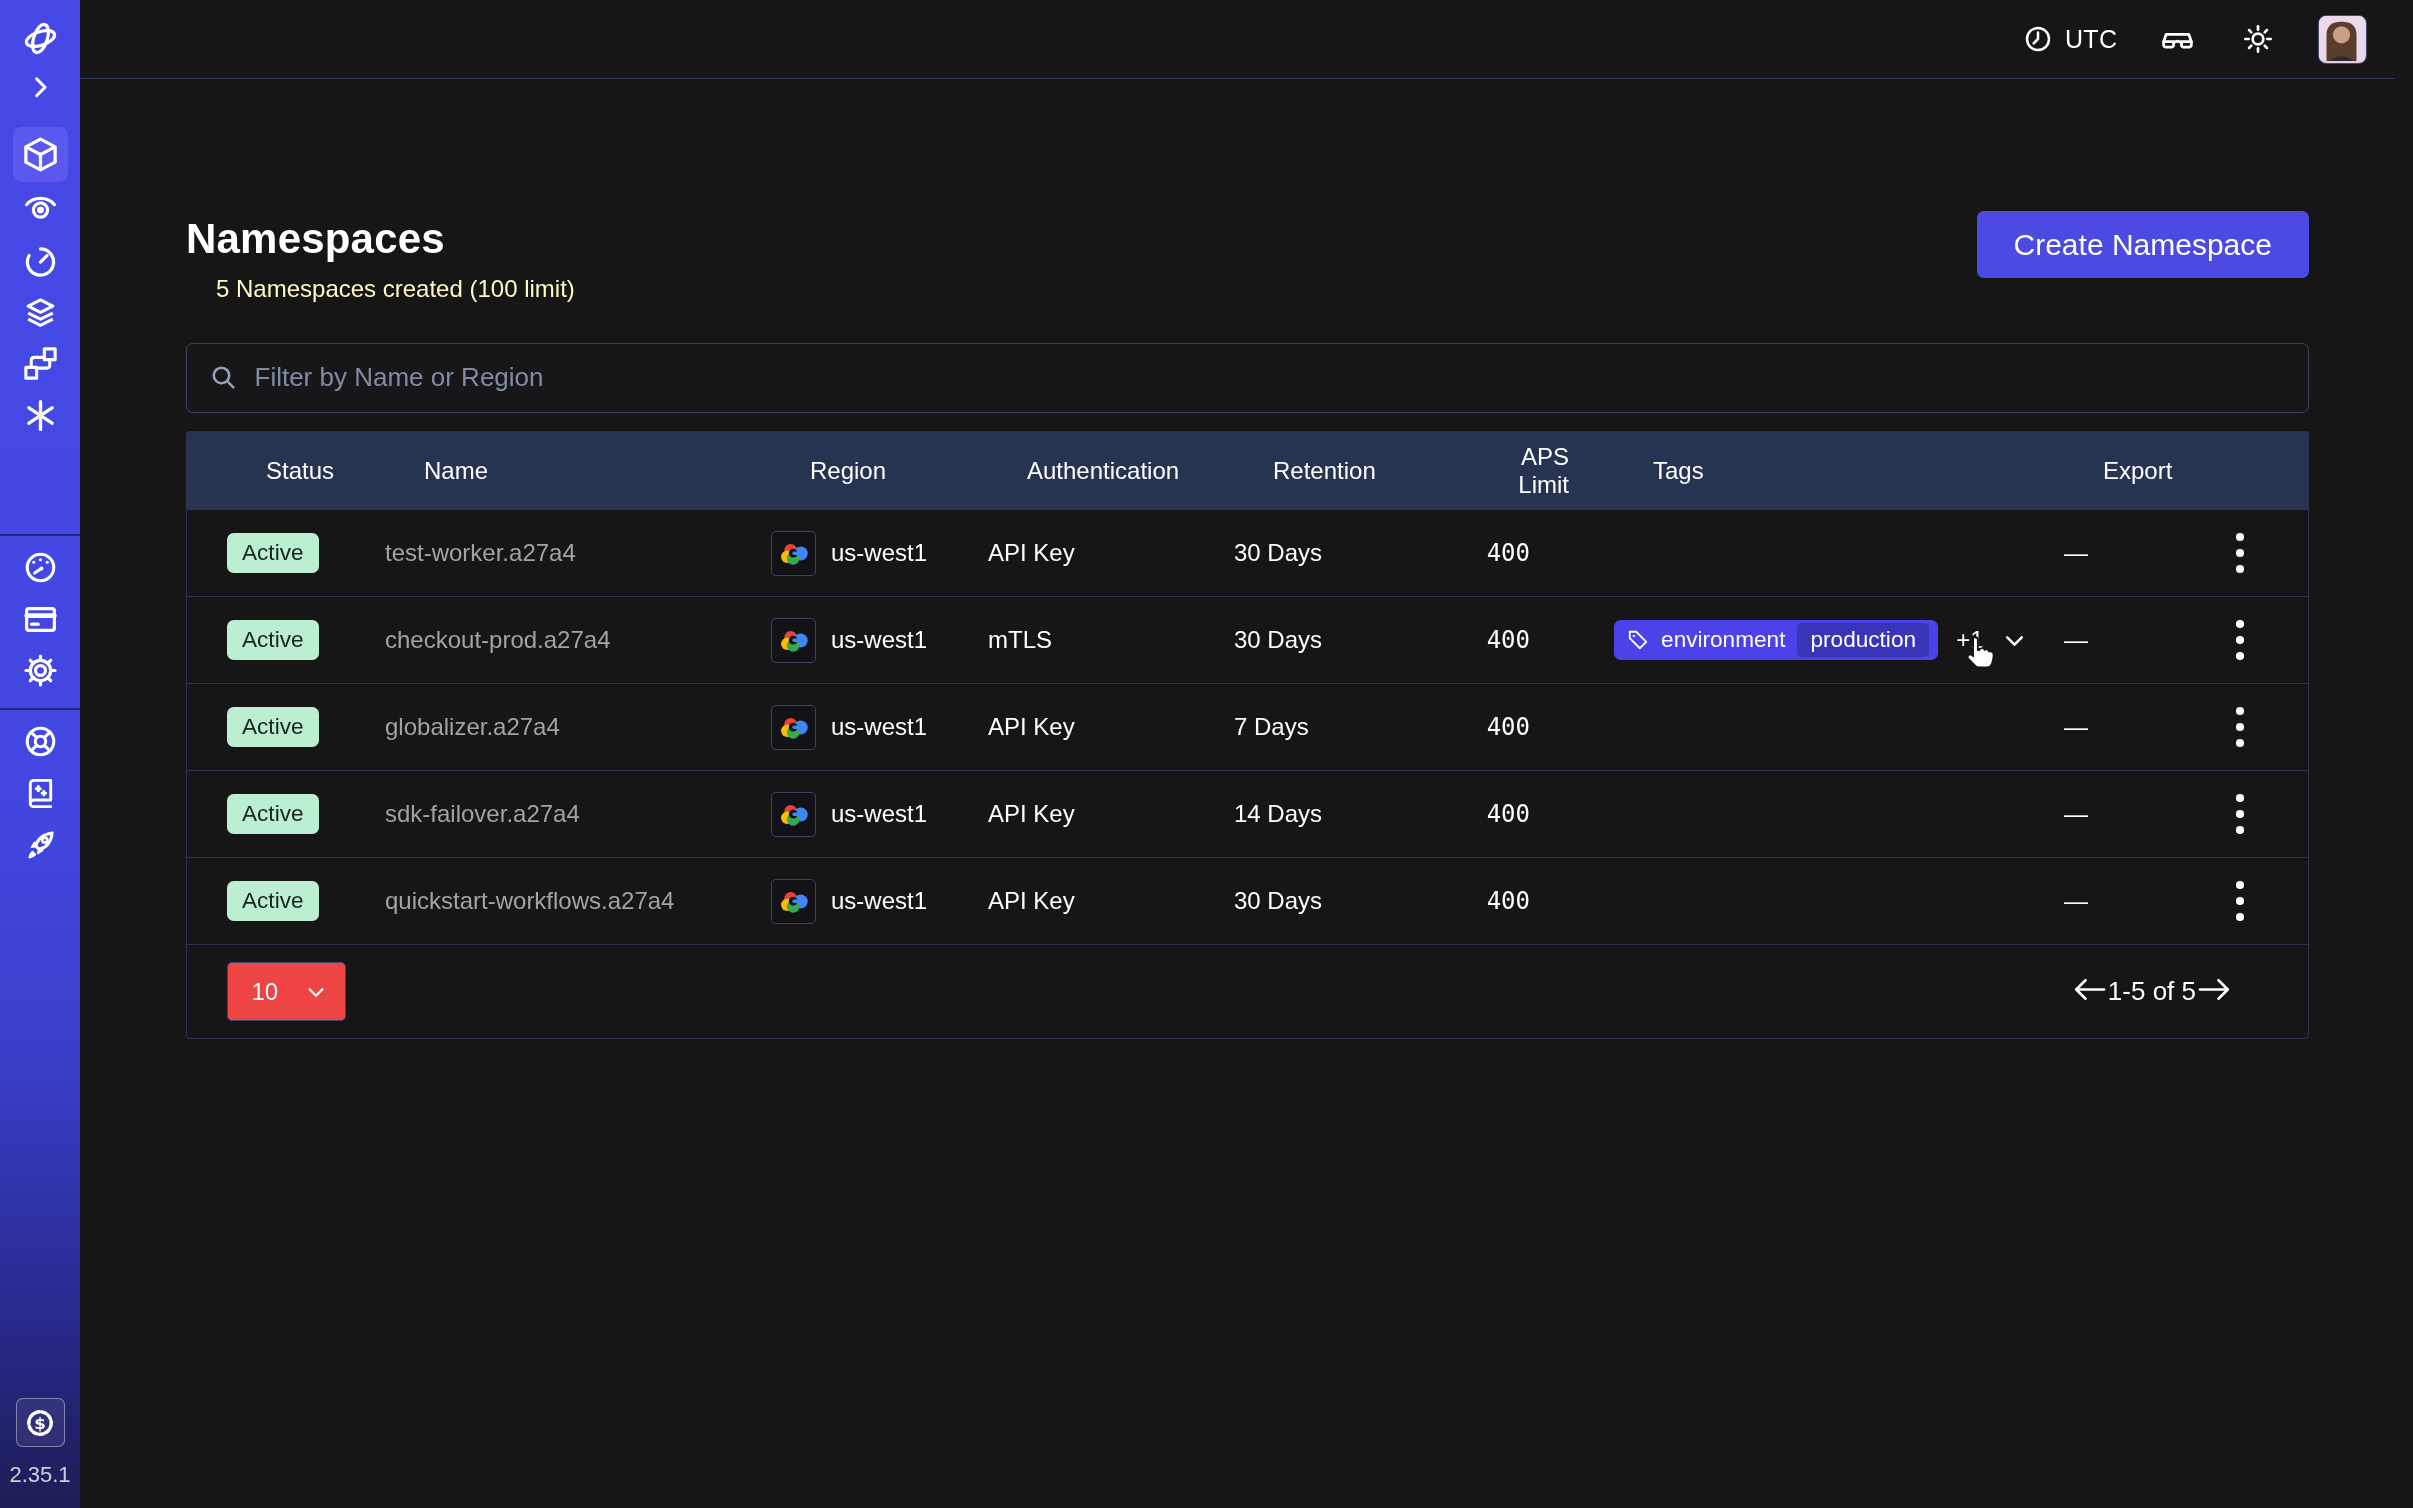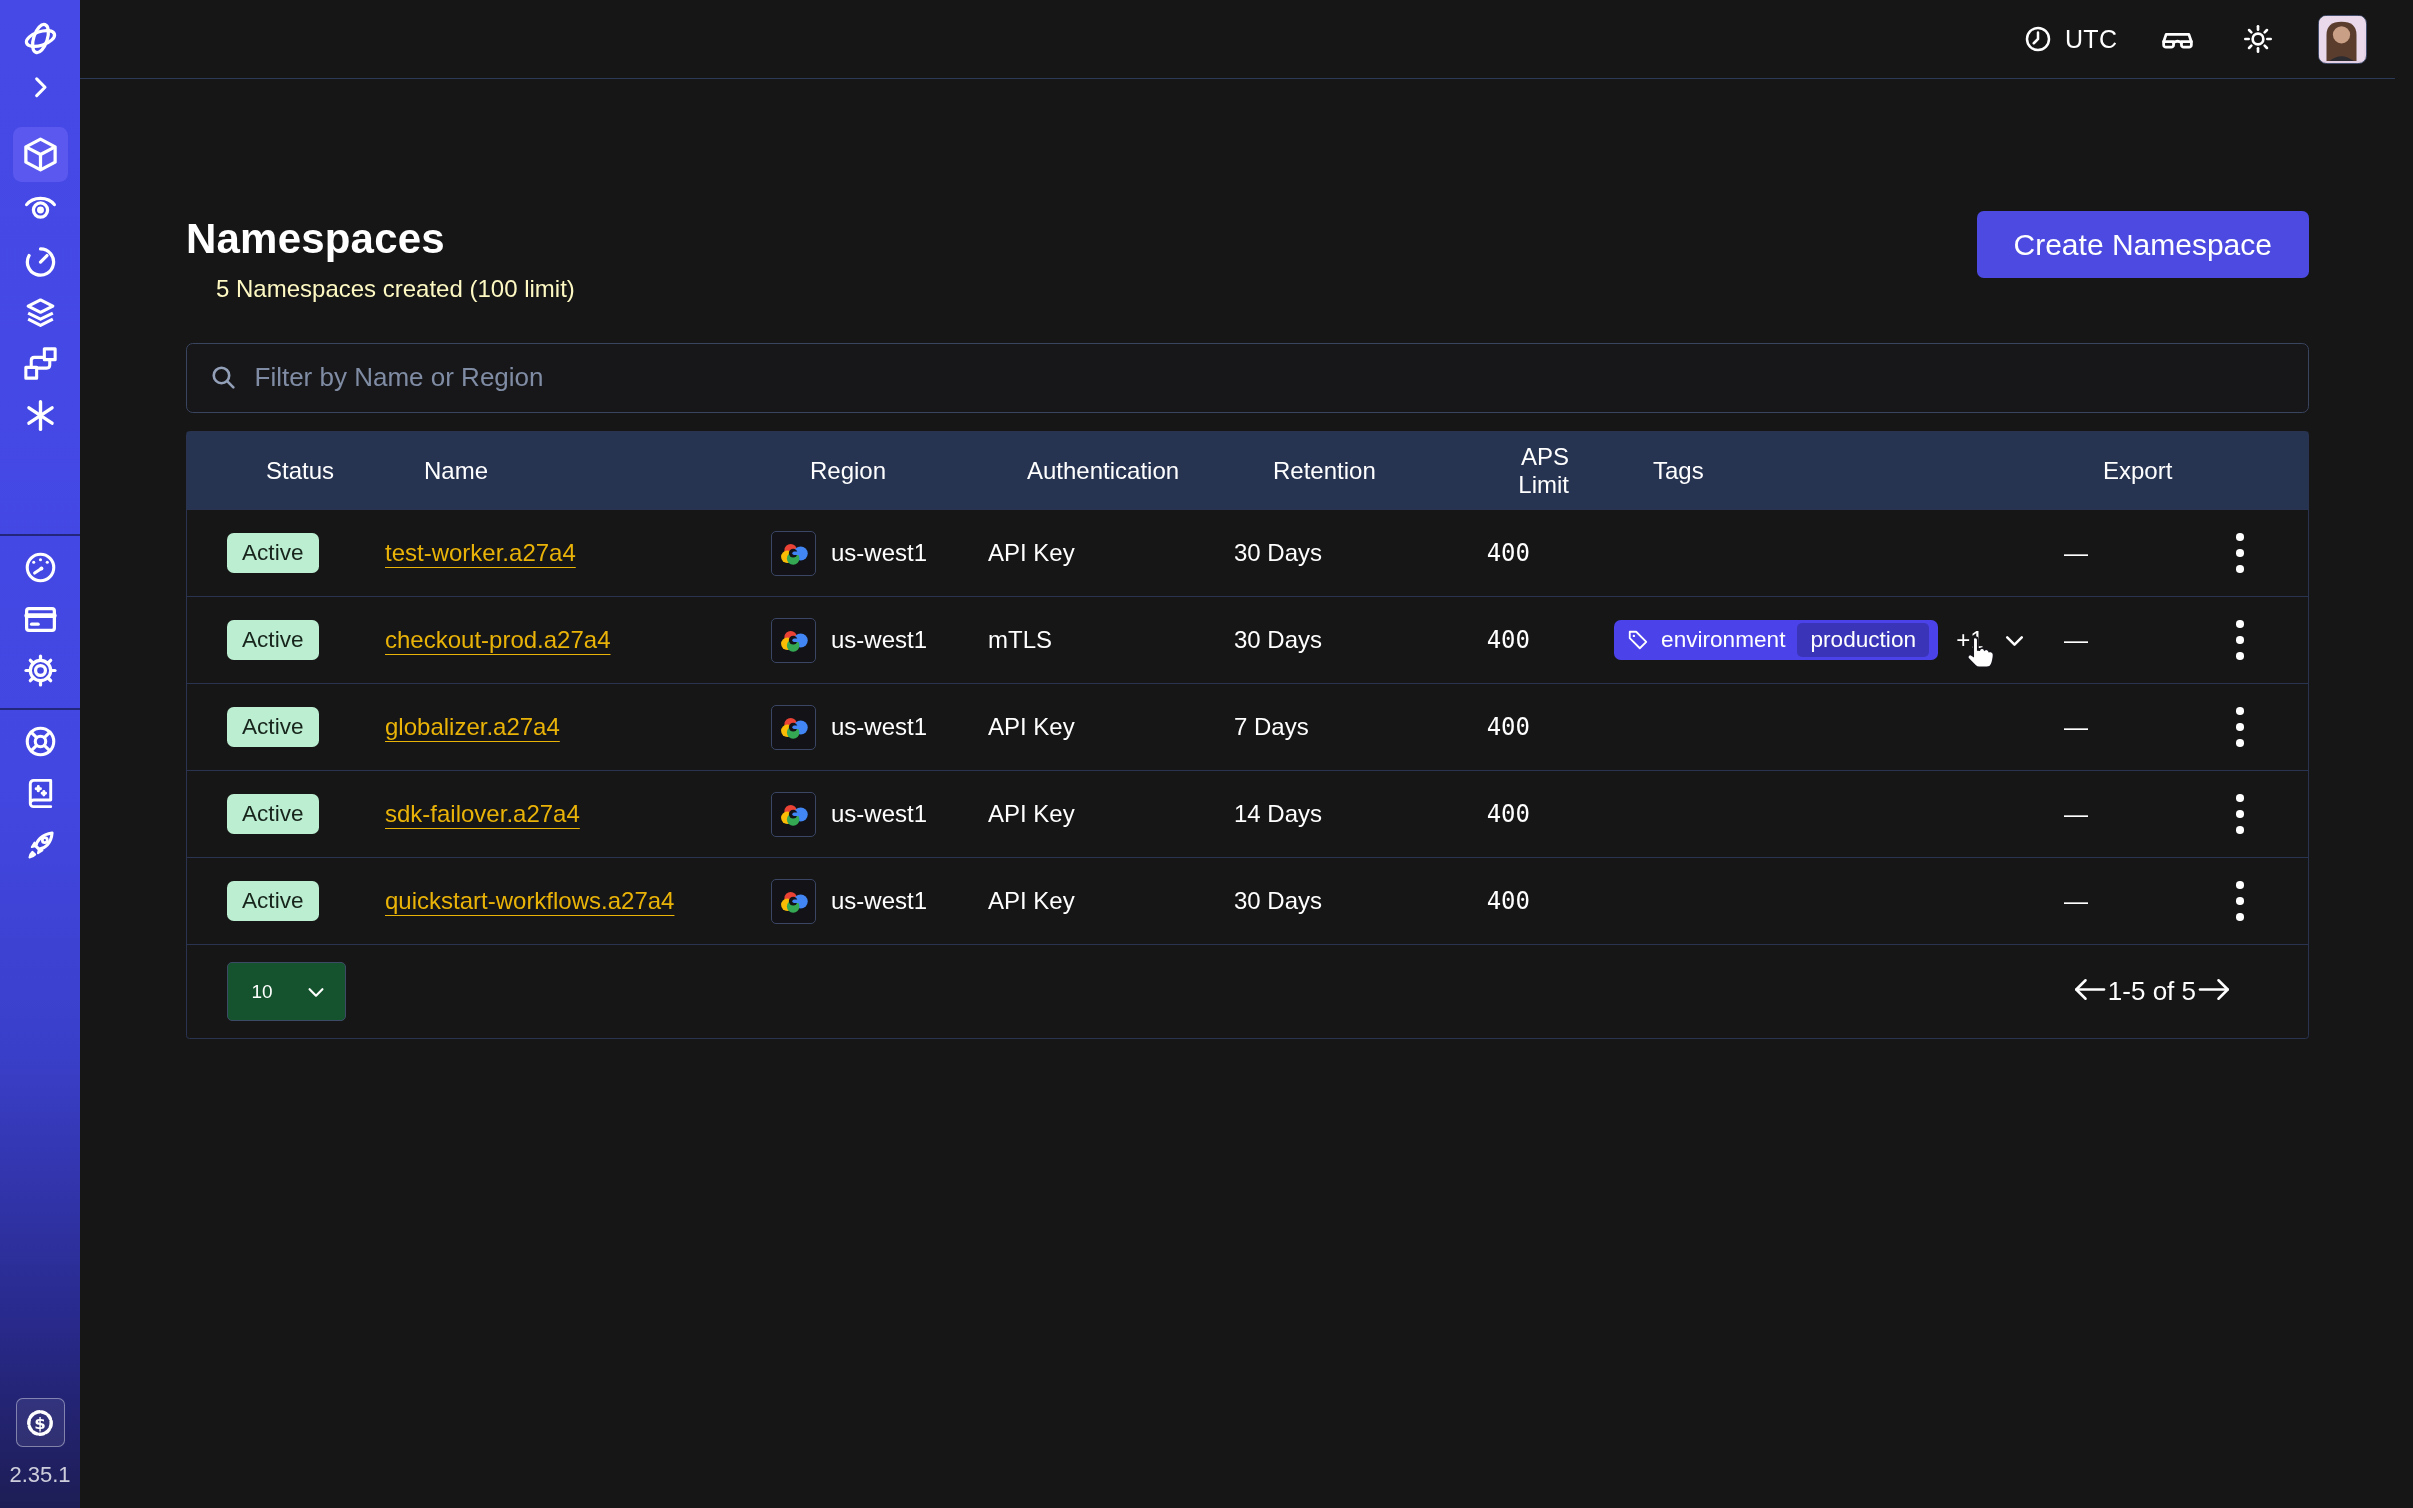--- a/index.html
+++ b/index.html
@@ -56,40 +56,40 @@
   .trow { height:87px; border-top:1.7px solid #2a3450; font-size:24px; }
   .cell-status { padding-left:40px; }
   .cell-aps { text-align:right; padding-right:39px; font-family:"DejaVu Sans Mono",monospace; }
   .thead .cell-aps { font-family:"Liberation Sans",sans-serif; }
   .cell-tags { padding-left:45px; display:flex; align-items:center; gap:18.4px; }
   .cell-export { padding-left:26px; }
   .cell-kebab { display:flex; justify-content:center; }
 
   .badge { display:inline-block; background:#bceed1; color:#17251c; font-size:22.6px;
            padding:6.7px 15px; border-radius:6.7px; }
-  .ns-link { color:#eab308; text-decoration:underline; text-underline-offset:5.9px;
+  .ns-link { color:#a3a3a3; text-underline-offset:5.9px;
              text-decoration-thickness:1.3px; cursor:pointer; }
   .region-cell { display:flex; align-items:center; gap:15px; }
   .gcp-box { width:45px; height:45px; border:1.7px solid #3a4663; border-radius:5px;
              display:flex; align-items:center; justify-content:center; background:#121217; }
 
   .tag-chip { display:flex; align-items:center; gap:11.7px; background:#4b42ea; border-radius:6.7px;
               height:40px; padding:0 8.4px 0 13.4px; font-size:22.6px; cursor:pointer; }
   .tag-chip .tag-val { background:#3a35b8; border-radius:5px; padding:4.2px 13.4px; }
   .tag-more { font-size:24px; }
   .kebab-btn { width:45px; height:59px; display:flex; flex-direction:column; align-items:center;
                justify-content:center; gap:8.4px; cursor:pointer; }
   .kebab-btn i { width:7.5px; height:7.5px; background:#fff; border-radius:50%; }
 
   
   .tfoot { height:94px; border-top:1.7px solid #2a3450; display:flex; align-items:center;
            justify-content:space-between; padding:0 75px 0 40px; }
   .page-size { width:119px; height:59px; border:1.7px solid #3d4a66; border-radius:5px;
                display:flex; align-items:center; justify-content:space-between;
-               padding:0 18.4px 0 23.5px; font-size:19px; cursor:pointer; background:#14532d; }
+               padding:0 18.4px 0 23.5px; font-size:24px; cursor:pointer; background:#ef4444; }
   .pager { display:flex; align-items:flex-start; }
   .pager-range { font-size:26px; }
   .arrow-btn { cursor:pointer; display:flex; align-items:center; }
 
   .cursor { position:absolute; left:1959px; top:634px; z-index:50; pointer-events:none; }
 </style>
 </head>
 <body>
 
 <div class="app">

